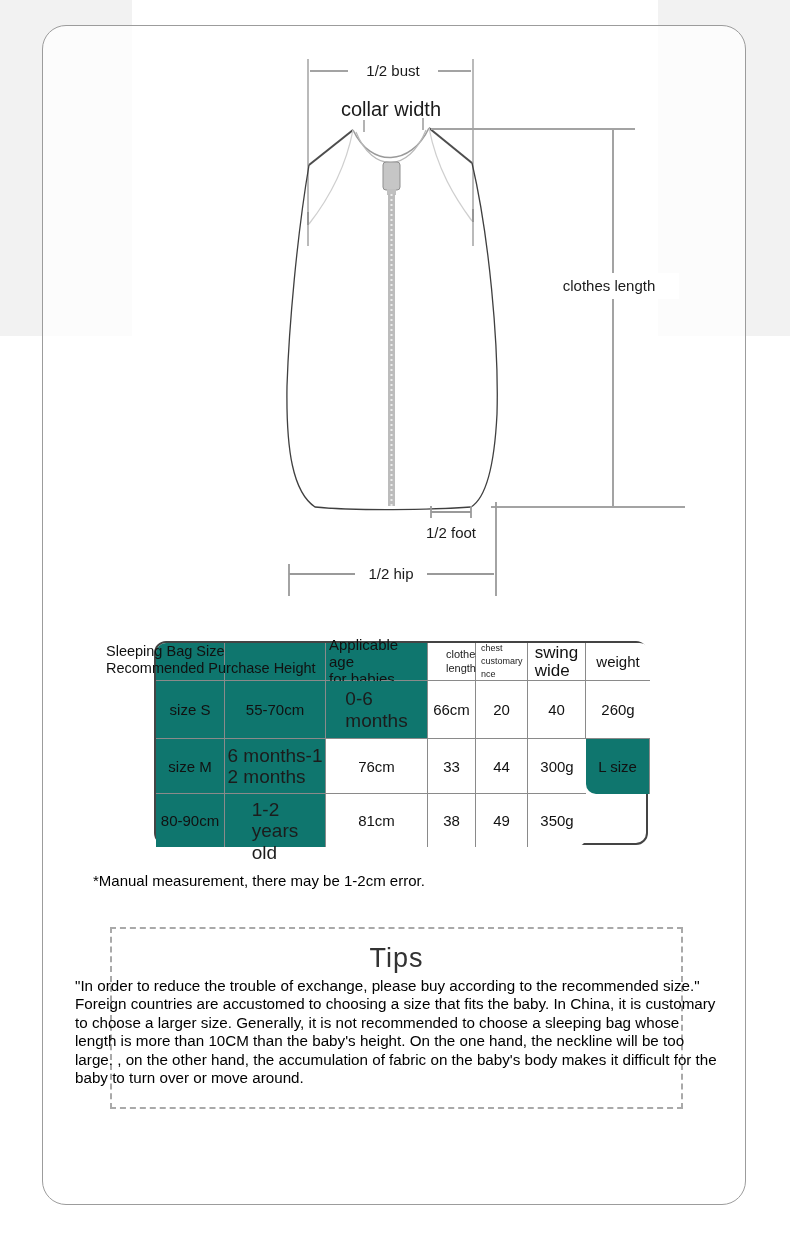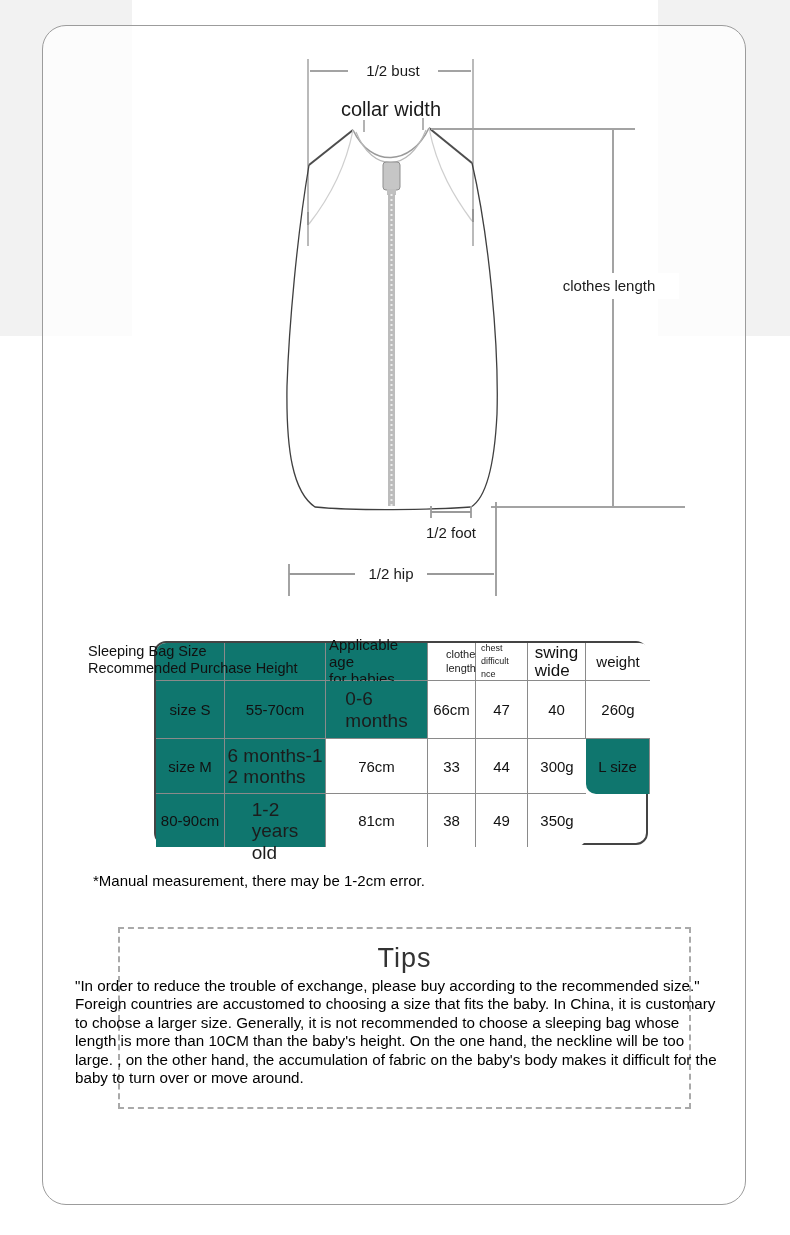--- a/index.html
+++ b/index.html
@@ -33,26 +33,26 @@
   .cell.bl { border-bottom-left-radius:10px; }
   .cell.br { border-bottom-right-radius:10px; }
   .pre { white-space:pre-line; }
   .hdr-age { font-size:15px; justify-content:flex-start; text-align:left; padding-left:3px; line-height:1.15; }
   .hdr-small { font-size:11px; justify-content:flex-start; text-align:left; padding-left:18px; line-height:1.2; color:#222; }
   .hdr-tiny { font-size:9px; justify-content:flex-start; text-align:left; padding-left:5px; line-height:1.45; color:#222; }
   .hdr-swing { font-size:17px; line-height:1.05; }
   .age-cell { font-size:19px; line-height:1.12; color:#1c1c1c; }
   .age-overflow { align-items:flex-start; padding-top:5px; overflow:visible; z-index:2; }
 
-  .corner-title { position:absolute; left:45px; top:617px; font-size:14.5px; line-height:1.18;
+  .corner-title { position:absolute; left:63px; top:617px; font-size:14.5px; line-height:1.18;
                   color:#111; white-space:pre-line; z-index:3; pointer-events:none; }
 
   .footnote { position:absolute; left:50px; top:846px; font-size:15px; color:#000; }
 
-  .tips-box { position:absolute; left:75px; top:901px; width:573px; height:182px;
+  .tips-box { position:absolute; left:67px; top:901px; width:573px; height:182px;
               border:2px dashed #a9a9a9; }
   .tips-title { margin-top:14px; text-align:center; font-size:27px; color:#333; letter-spacing:1px; }
   .tips-body { position:absolute; left:32px; top:951px; width:648px; font-size:15.2px;
                line-height:1.215; color:#000; z-index:2; }
 </style>
 </head>
 <body>
 
 <div class="bg-strip left"></div>
 <div class="bg-strip right"></div>
@@ -110,32 +110,32 @@
 
   <div class="size-table">
 
     <div class="cell gray tl"></div>
     <div class="cell gray"></div>
     <div class="cell gray pre hdr-age">Applicable age
 for babies</div>
     <div class="cell pre hdr-small">clothes
 length</div>
     <div class="cell pre hdr-tiny">chest
-difficult
+customary
 nce</div>
     <div class="cell pre hdr-swing">swing
 wide</div>
     <div class="cell last-col tr">weight</div>
 
     <div class="cell gray">size S</div>
     <div class="cell gray">55-70cm</div>
     <div class="cell gray pre age-cell">0-6
 months</div>
     <div class="cell">66cm</div>
-    <div class="cell">47</div>
+    <div class="cell">20</div>
     <div class="cell">40</div>
     <div class="cell last-col">260g</div>
 
     <div class="cell gray">size M</div>
     <div class="cell gray pre age-cell">6 months-1
 2 months</div>
     <div class="cell">76cm</div>
     <div class="cell">33</div>
     <div class="cell">44</div>
     <div class="cell last-col">300g</div>

